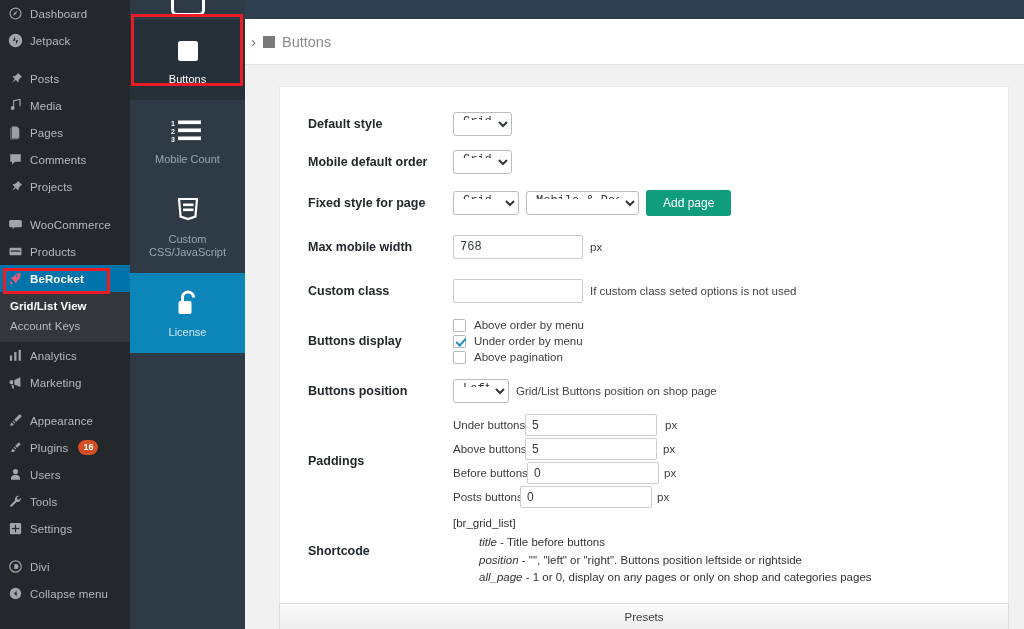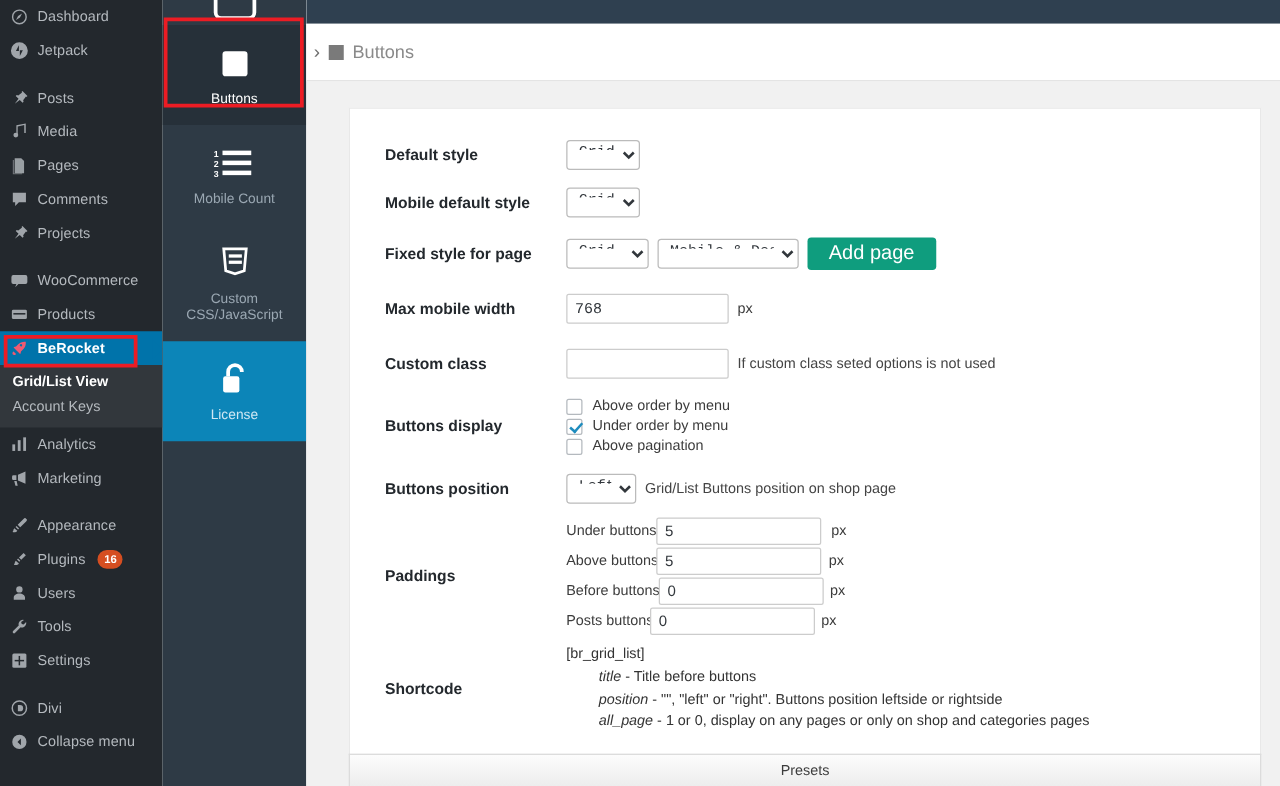--- a/index.html
+++ b/index.html
@@ -122,21 +122,21 @@
   }
   input.txt {
     font-family: "Liberation Sans", sans-serif; font-size: 12px;
     color: #32373c; background: #fff;
     border: 1px solid #ccc; border-radius: 2px;
     height: 24px; padding: 2px 6px;
   }
   input.txt::placeholder { color: #8f8f8f; }
   .btn-green {
     background: #0f9d7e; color: #fff; border: none; border-radius: 3px;
-    font-family: "Liberation Sans", sans-serif; font-size: 16px;
+    font-family: "Liberation Sans", sans-serif; font-size: 12px;
     height: 26px; padding: 0 17px; cursor: pointer;
   }
   .unit { font-size: 11.5px; color: #3c3c3c; }
   .hint { font-size: 11.5px; color: #444; }
 
   .chk-list { display: flex; flex-direction: column; gap: 3px; }
   .chk-line { display: flex; align-items: center; gap: 8px; }
   .chk {
     width: 13px; height: 13px; flex: 0 0 13px;
     border: 1px solid #b4b9be; border-radius: 2px; background: #fff;
@@ -450,21 +450,21 @@
         <div class="row" style="height:38px;">
           <div class="row-label">Default style</div>
           <div class="row-ctl">
             <select class="sel">
               <option>Grid</option>
             </select>
           </div>
         </div>
 
         <div class="row" style="height:38px;">
-          <div class="row-label">Mobile default style</div>
+          <div class="row-label">Mobile default order</div>
           <div class="row-ctl">
             <select class="sel">
               <option>Grid</option>
             </select>
           </div>
         </div>
 
         <div class="row" style="height:44px;">
           <div class="row-label">Fixed style for page</div>
           <div class="row-ctl">

